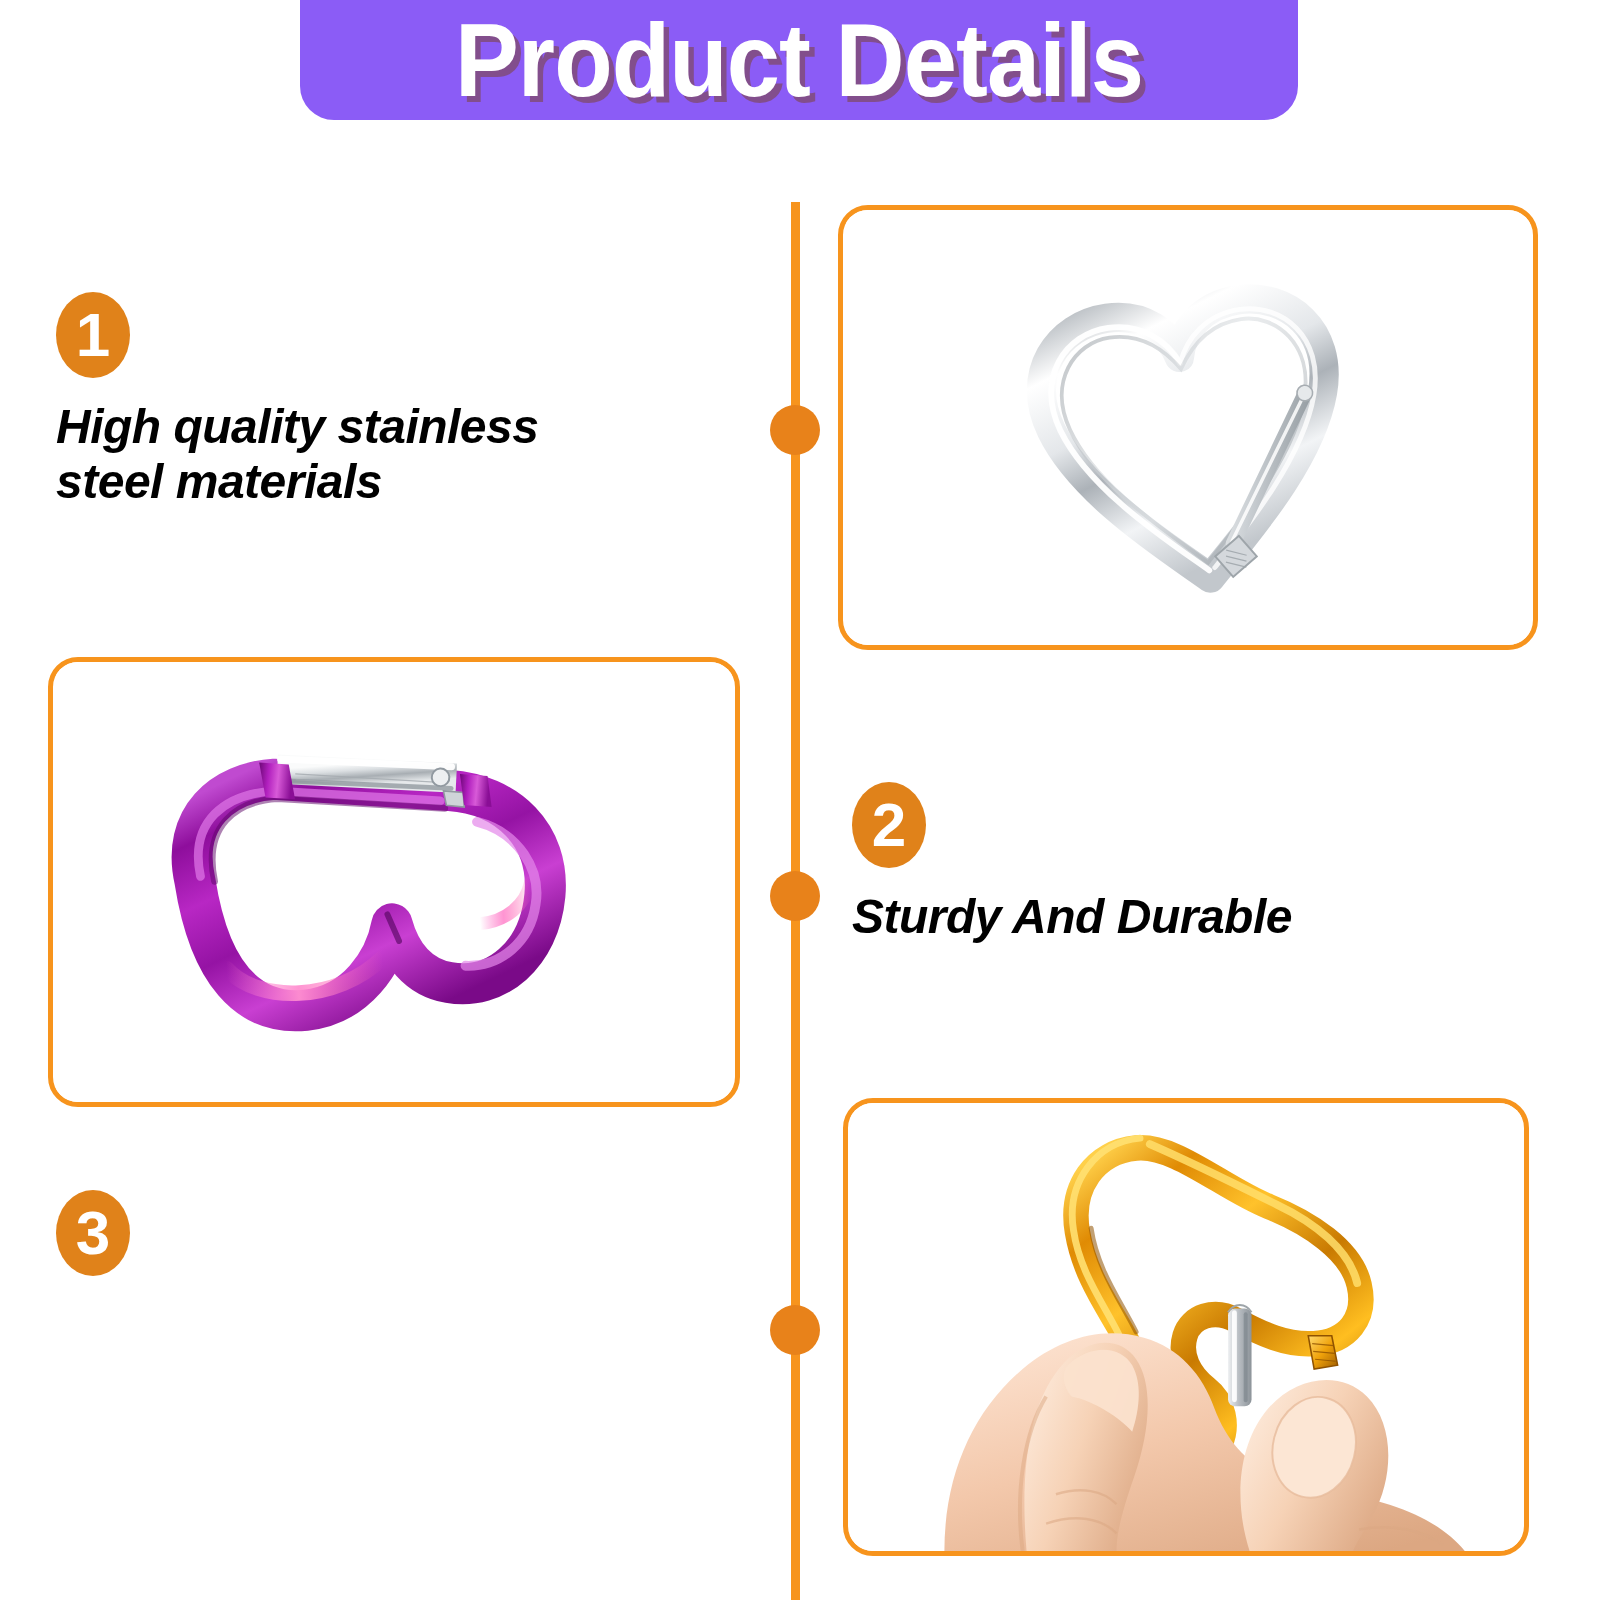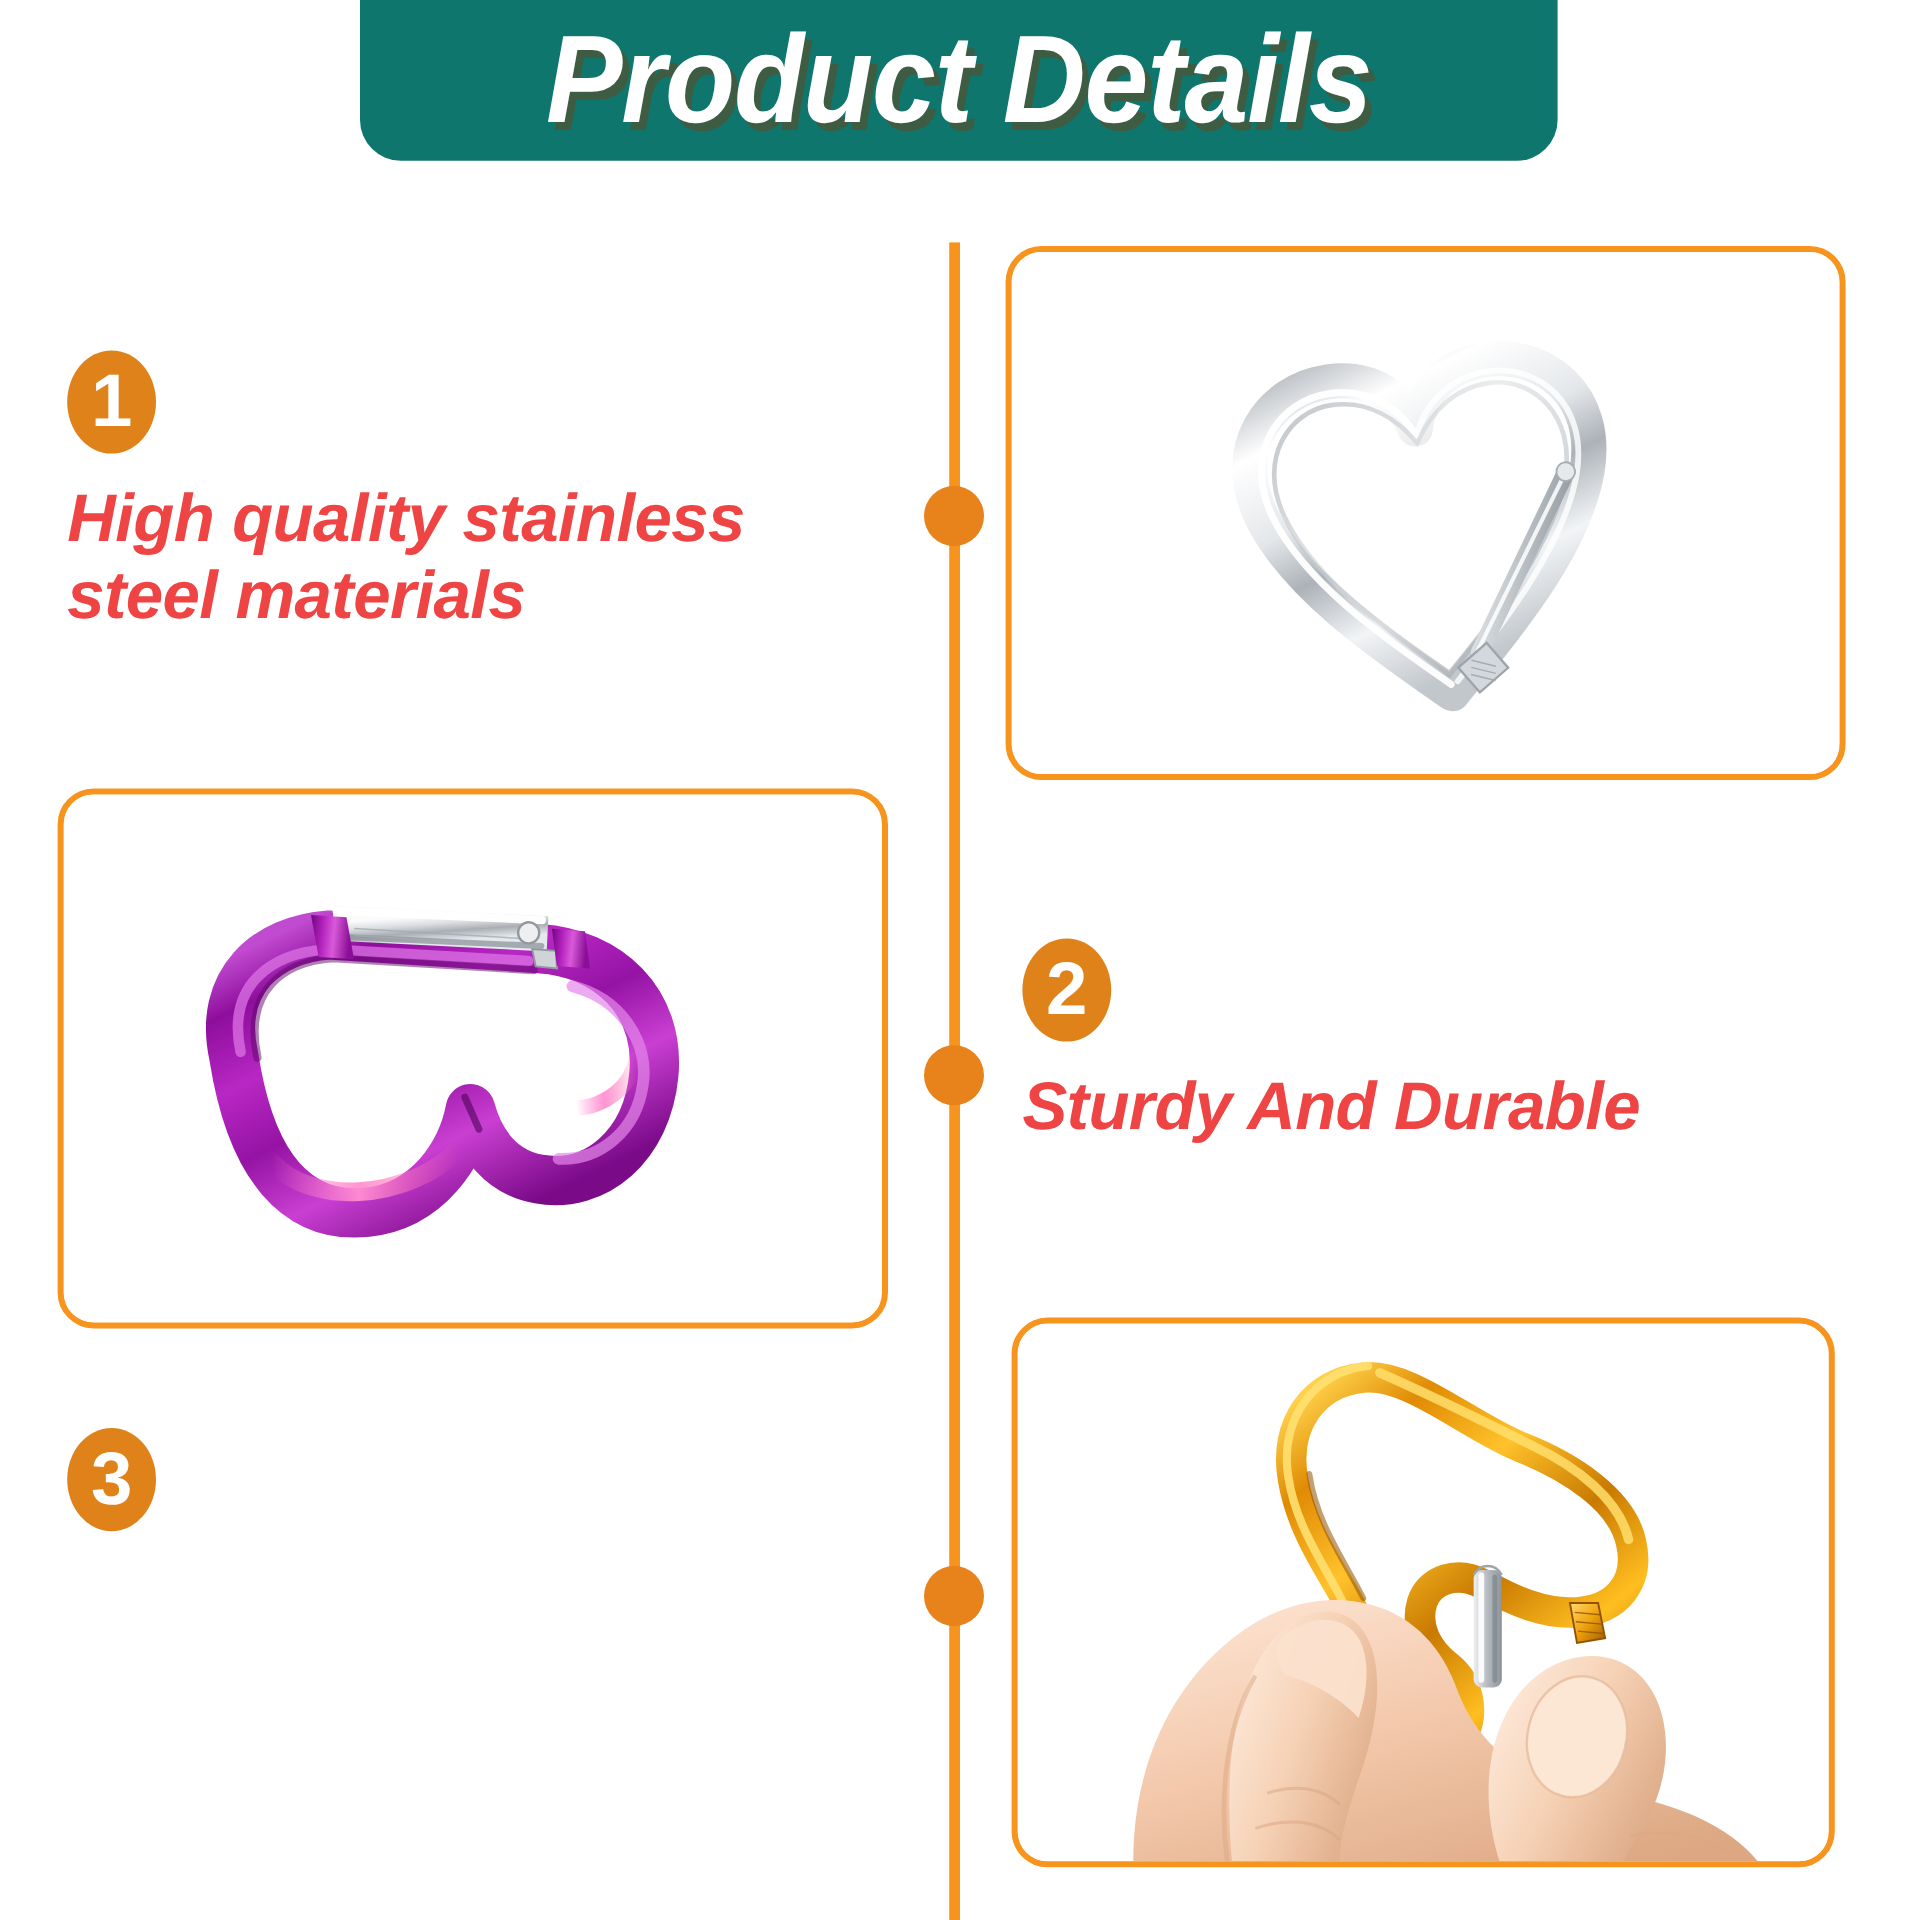--- a/index.html
+++ b/index.html
@@ -14,28 +14,27 @@
     overflow: hidden;
     font-family: "Liberation Sans", sans-serif;
   }
 
   
   #header-banner {
     position: absolute;
     left: 300px;
     top: 0;
     width: 998px;
-    height: 134px;
-    background: #0f766e;
+    height: 120px;
+    background: #8b5cf6;
     border-bottom-left-radius: 34px;
     border-bottom-right-radius: 34px;
     display: flex;
     align-items: center;
     justify-content: center;
-    font-style: italic;
   }
   #header-title {
     font-family: "Liberation Sans Narrow", "Liberation Sans", sans-serif;
     font-size: 104px;
     font-weight: bold;
     color: #ffffff;
     letter-spacing: -1px;
     transform: scaleX(0.92);
     text-shadow: 6px 6px 0 rgba(120, 62, 10, 0.45);
     white-space: nowrap;
@@ -77,24 +76,24 @@
     align-items: center;
     justify-content: center;
     font-family: "Liberation Sans Narrow", "Liberation Sans", sans-serif;
     font-size: 62px;
     font-weight: bold;
     line-height: 1;
   }
   .feature-text {
     margin-top: 22px;
     font-family: "Liberation Sans Narrow", "Liberation Sans", sans-serif;
-    font-size: 56px;
+    font-size: 48px;
     font-weight: bold;
     font-style: italic;
-    color: #ef4444;
+    color: #000000;
     line-height: 1.14;
     white-space: pre-line;
     letter-spacing: -0.5px;
   }
   #feature-1 { left: 56px; top: 292px; width: 700px; }
   #feature-2 { left: 852px; top: 782px; width: 700px; }
   #feature-3 { left: 56px; top: 1190px; width: 700px; }
 
   
   .photo-frame {

